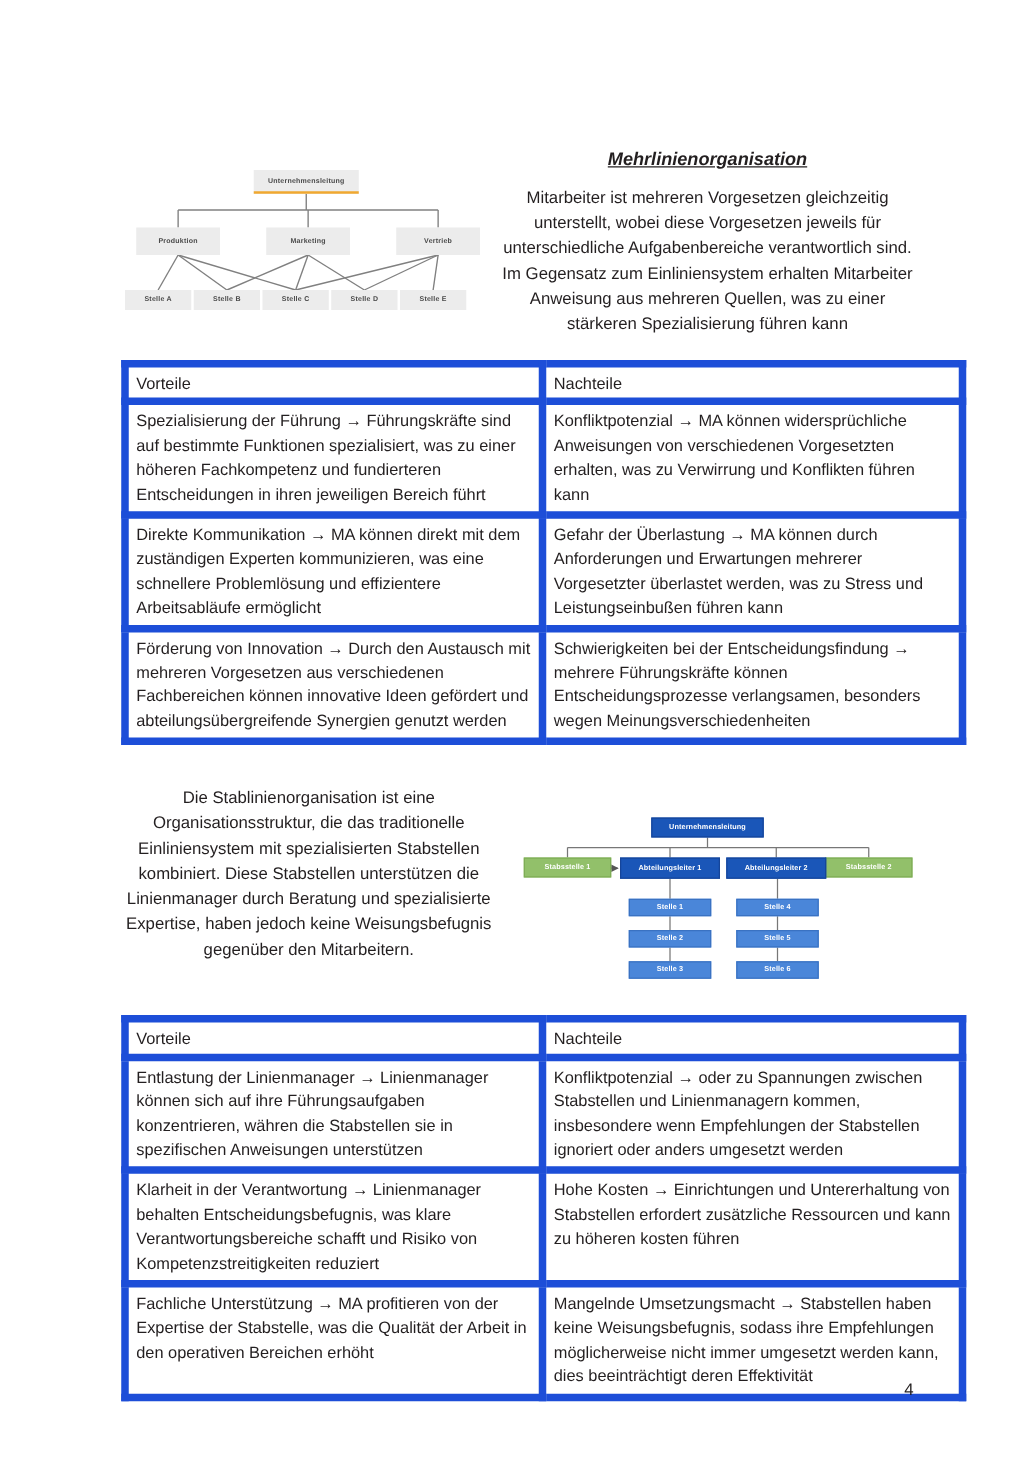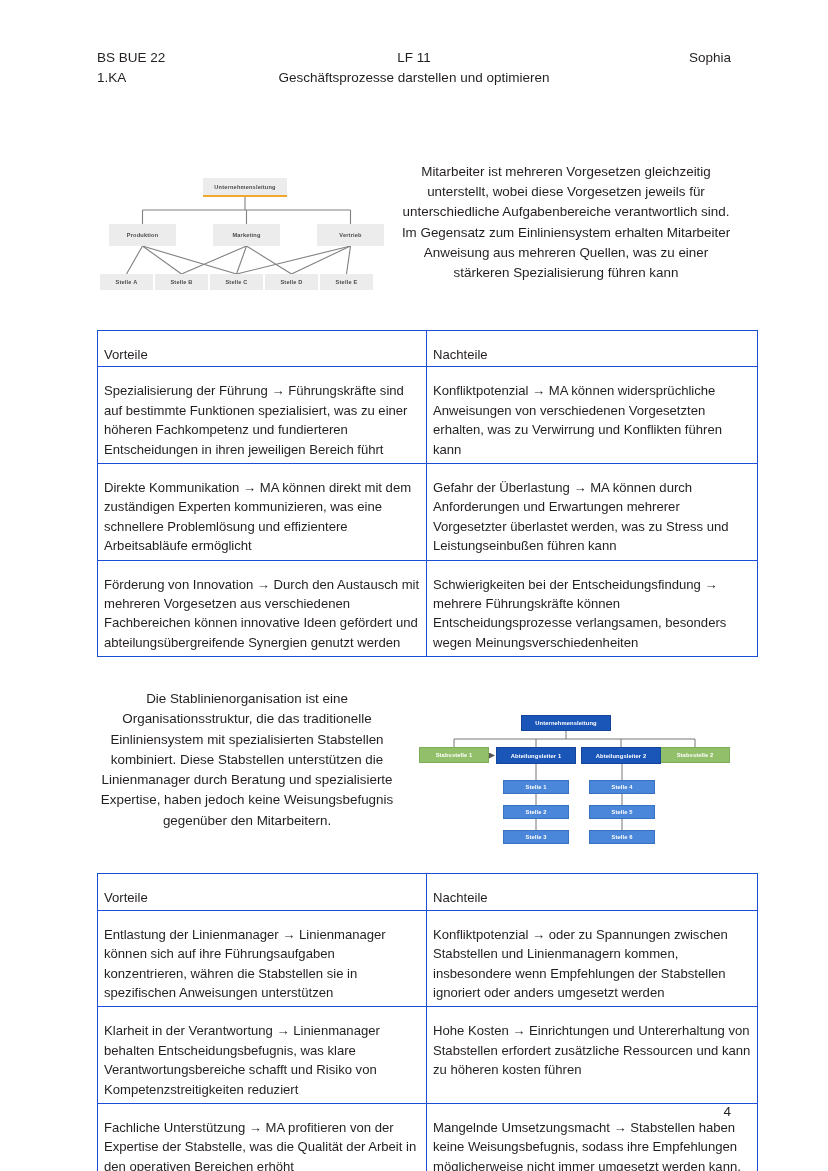--- a/index.html
+++ b/index.html
@@ -110,22 +110,22 @@
 
   
   table.vn {
     width: 634px;
     border-collapse: collapse;
     table-layout: fixed;
     font-size: 13.1px;
     line-height: 19.4px;
   }
   table.vn td {
-    border: 1px solid #1d4ed8;
-    padding: 14px 6px 4px 6px;
+    border: 6px solid #1d4ed8;
+    padding: 3px 6px 4px 6px;
     vertical-align: top;
   }
   table.vn td.c1 { width: 316px; }
   table.vn td.c2 { width: 318px; }
   table.vn tr.hdr td { padding-bottom: 2px; }
 
   .tbl1-wrap { margin-top: 20px; }
 
   
   .sec2 {
@@ -183,31 +183,20 @@
   }
 
   svg.wires { position: absolute; left: 0; top: 0; overflow: visible; }
 </style>
 </head>
 <body>
 
 <div class="page">
   <div class="content">
 
-    <div class="doc-header">
-      <div class="hdr-row">
-        <span class="hdr-left">BS BUE 22</span>
-        <span class="hdr-center">LF 11</span>
-        <span class="hdr-right">Sophia</span>
-      </div>
-      <div class="hdr-row">
-        <span class="hdr-left">1.KA</span>
-        <span class="hdr-center">Geschäftsprozesse darstellen und optimieren</span>
-      </div>
-    </div>
 
     <div class="sec1">
 
       <div class="sec1-left">
         <div class="diagram1">
 
           <svg class="wires" width="300" height="125">
             <g stroke="#808080" stroke-width="1.1" fill="none">
 
               <path d="M145,25 L145,38"></path>
@@ -238,20 +227,21 @@
 
           <div class="d1box bot b1">Stelle A</div>
           <div class="d1box bot b2">Stelle B</div>
           <div class="d1box bot b3">Stelle C</div>
           <div class="d1box bot b4">Stelle D</div>
           <div class="d1box bot b5">Stelle E</div>
         </div>
       </div>
 
       <div class="sec1-right">
+        <div class="sec-title">Mehrlinienorganisation</div>
         <div class="body-text">Mitarbeiter ist mehreren Vorgesetzen gleichzeitig unterstellt, wobei diese Vorgesetzen jeweils für unterschiedliche Aufgabenbereiche verantwortlich sind. Im Gegensatz zum Einliniensystem erhalten Mitarbeiter Anweisung aus mehreren Quellen, was zu einer stärkeren Spezialisierung führen kann</div>
       </div>
     </div>
 
     <div class="tbl1-wrap">
       <table class="vn">
         <tbody>
           <tr class="hdr">
             <td class="c1">Vorteile</td>
             <td class="c2">Nachteile</td>

